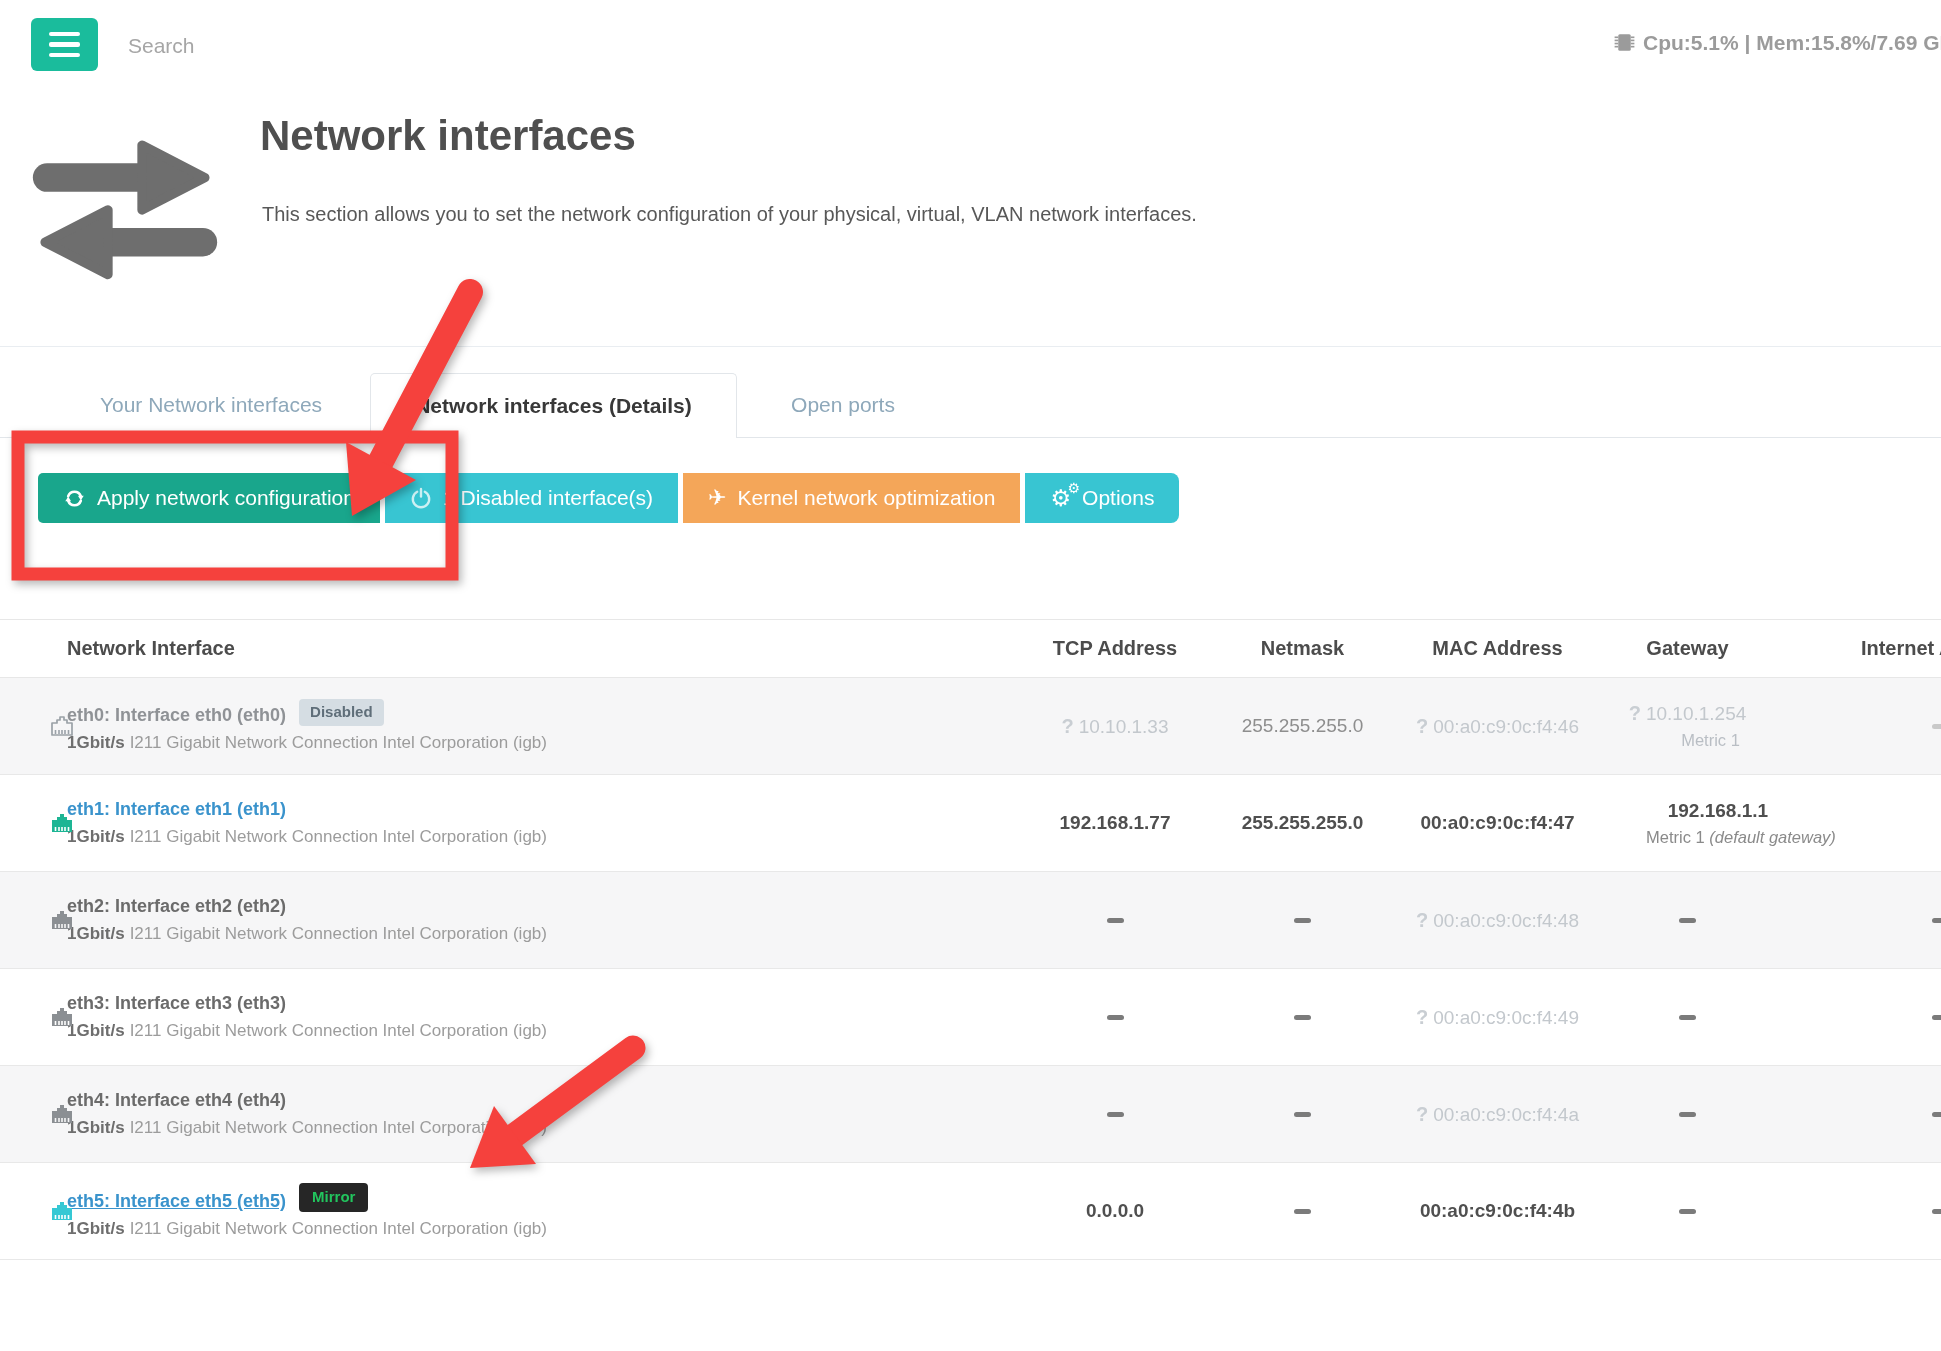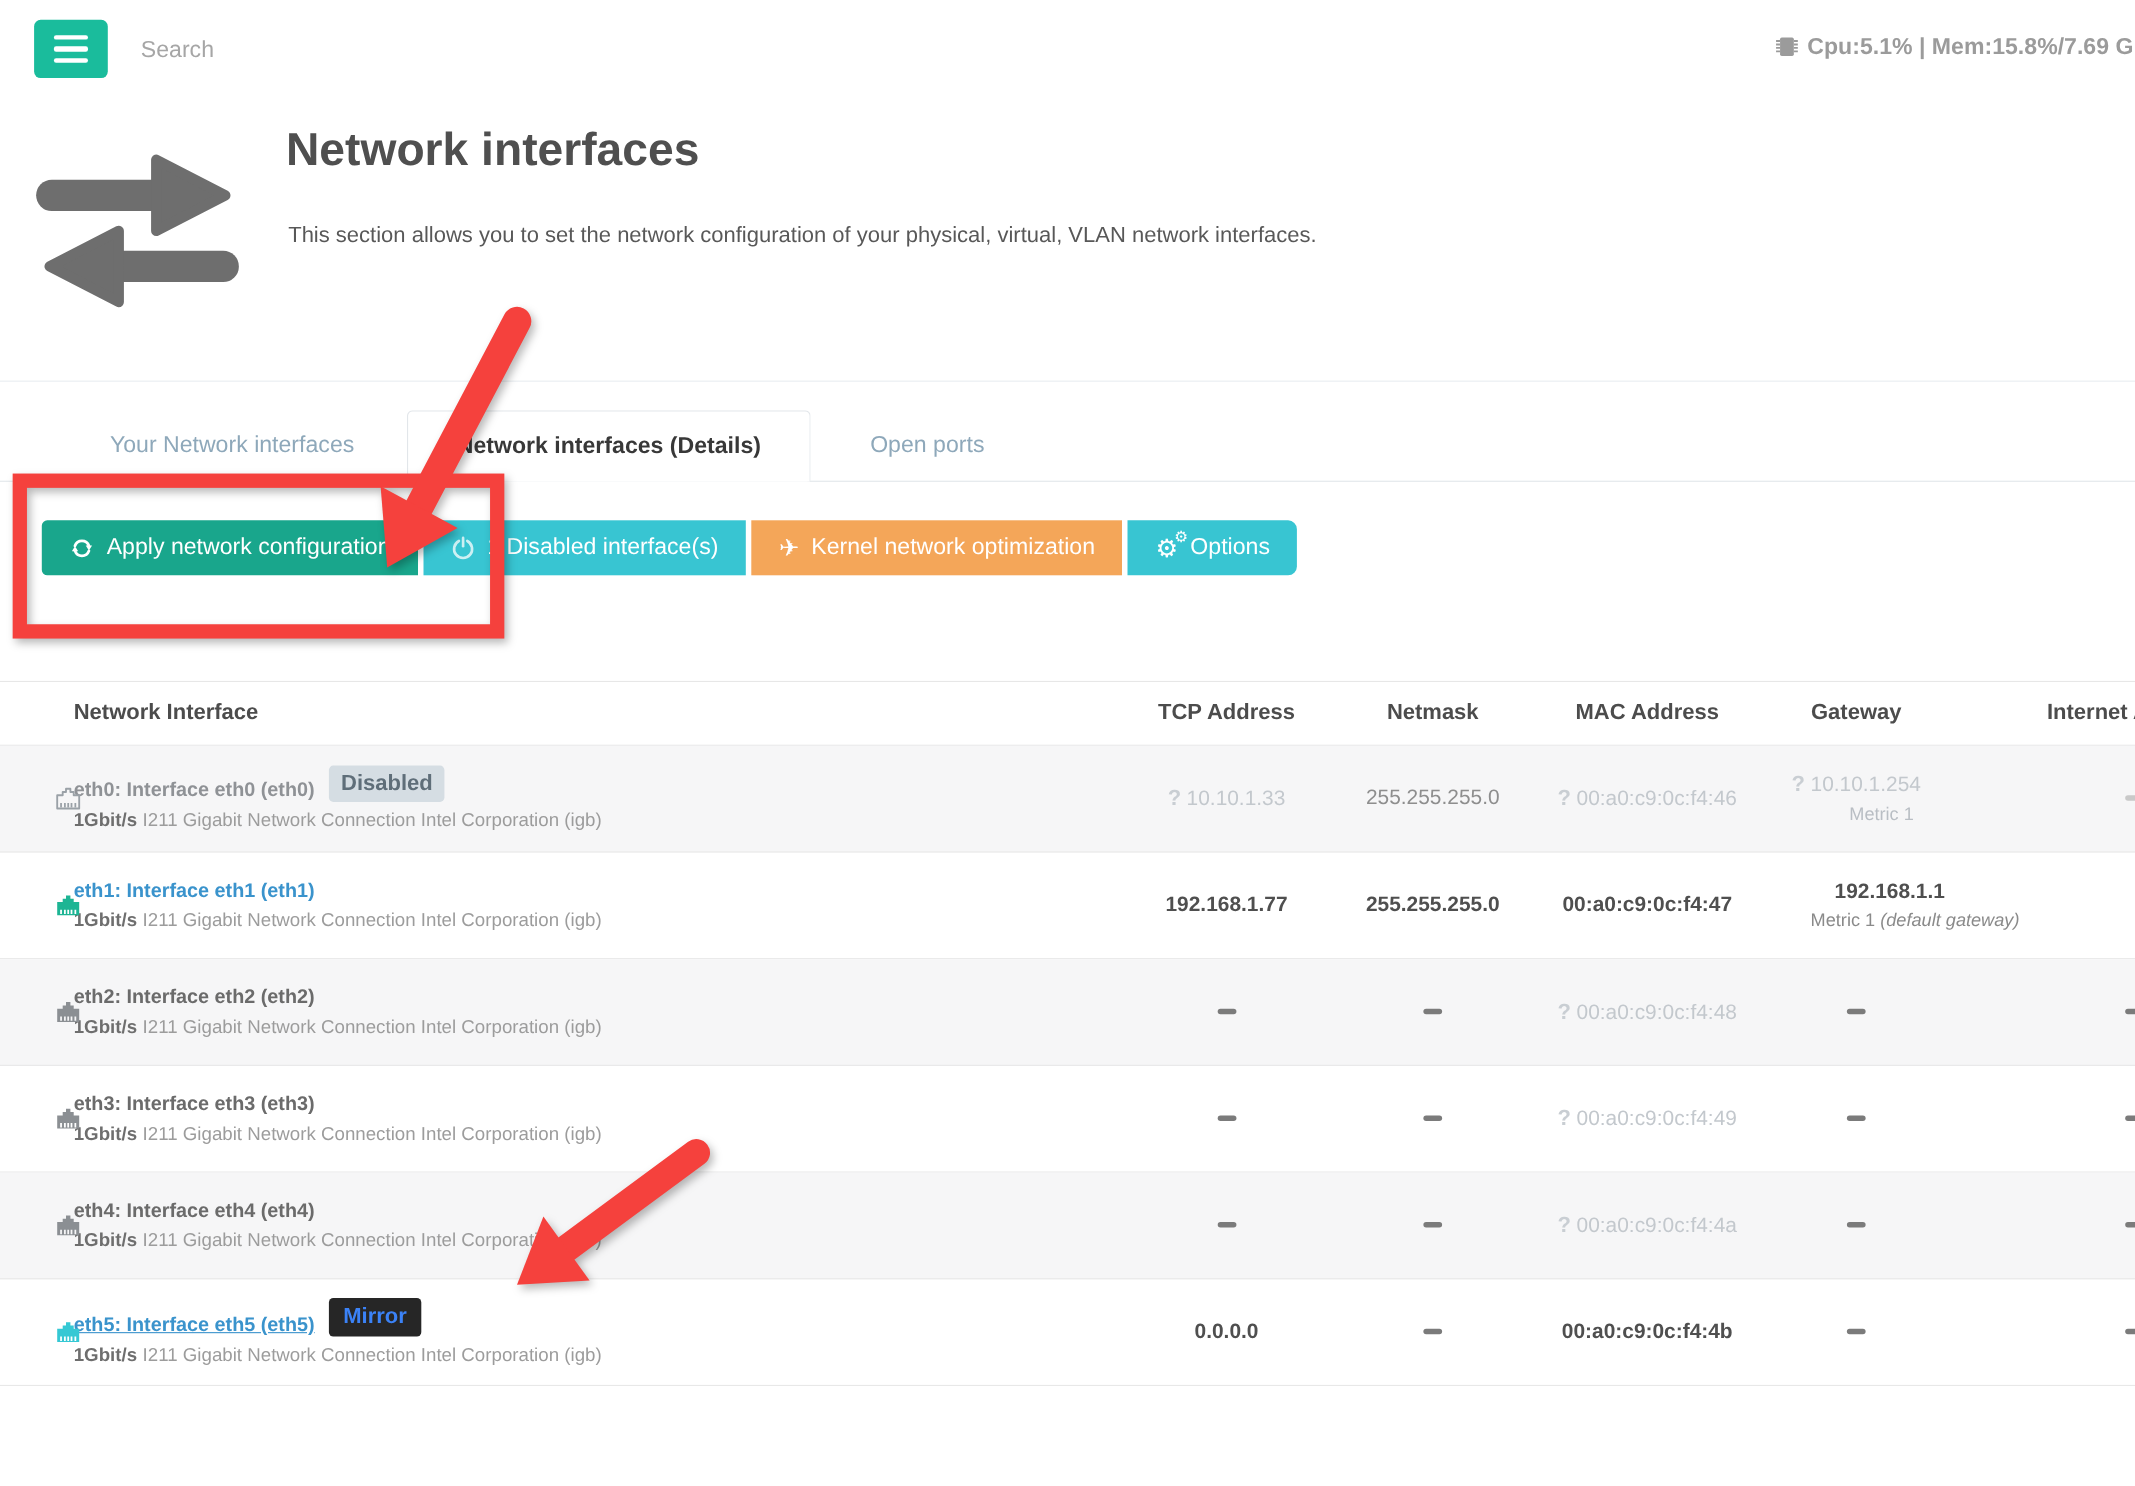--- a/index.html
+++ b/index.html
@@ -61,23 +61,23 @@
 
   .if-title{font-size:18px;font-weight:bold;color:#6b6b6b;margin-bottom:7px;
             display:flex;align-items:flex-end;gap:13px;}
   .if-title .t{white-space:nowrap;}
   .muted-title .t{color:#8f9296;}
   .linkrow .t{color:#3a93cc;cursor:pointer;}
   .linkrow.ul .t{text-decoration:underline;}
   .if-sub{font-size:17px;color:#9c9c9c;white-space:nowrap;}
   .if-sub b{color:#6e6e6e;margin-right:5px;}
 
-  .badge{font-size:20px;font-weight:bold;padding:4px 11px;border-radius:4px;line-height:1.25;}
+  .badge{font-size:15px;font-weight:bold;padding:4px 11px;border-radius:4px;line-height:1.25;}
   .b-dis{background:#d5dde3;color:#5f6e79;}
-  .b-mir{background:#262626;color:#3b82f6;padding:5px 13px;}
+  .b-mir{background:#262626;color:#22c55e;padding:5px 13px;}
 
   .val{font-size:19px;font-weight:bold;color:#4f4f4f;white-space:nowrap;}
   .val.m{font-weight:normal;color:#c3c8cd;}
   .val.nm0{font-weight:normal;color:#8e8e8e;}
   .q{font-weight:bold;color:#c9ced3;font-size:20px;margin-right:5px;}
   .dash{display:inline-block;width:17px;height:5px;border-radius:2.5px;background:#7b7b7b;vertical-align:middle;}
   .dash.m{background:#c9c9c9;}
   .gw2{font-size:16.5px;color:#b9bec4;margin-top:6px;white-space:nowrap;margin-left:46px;}
   .gw2.dk{color:#8a8a8a;}
   .gw2 i{font-style:italic;}

